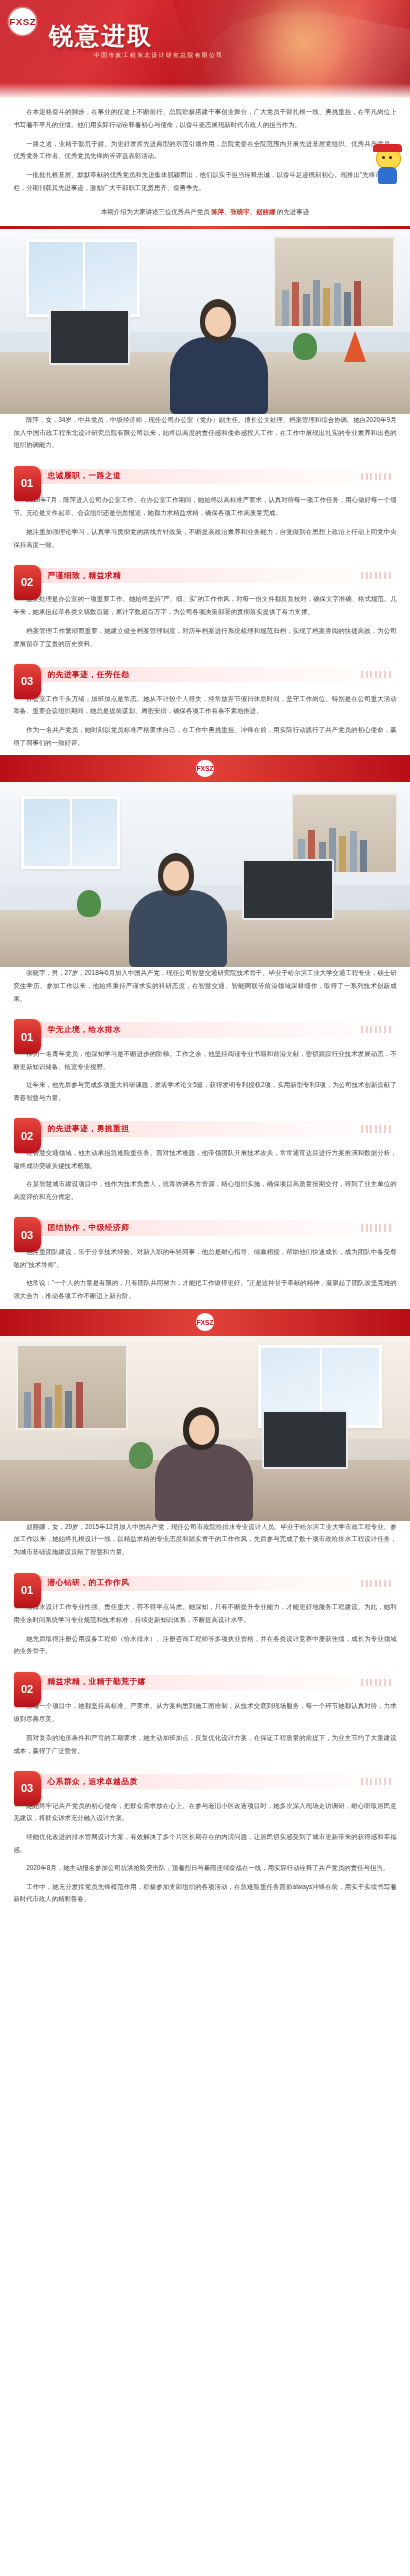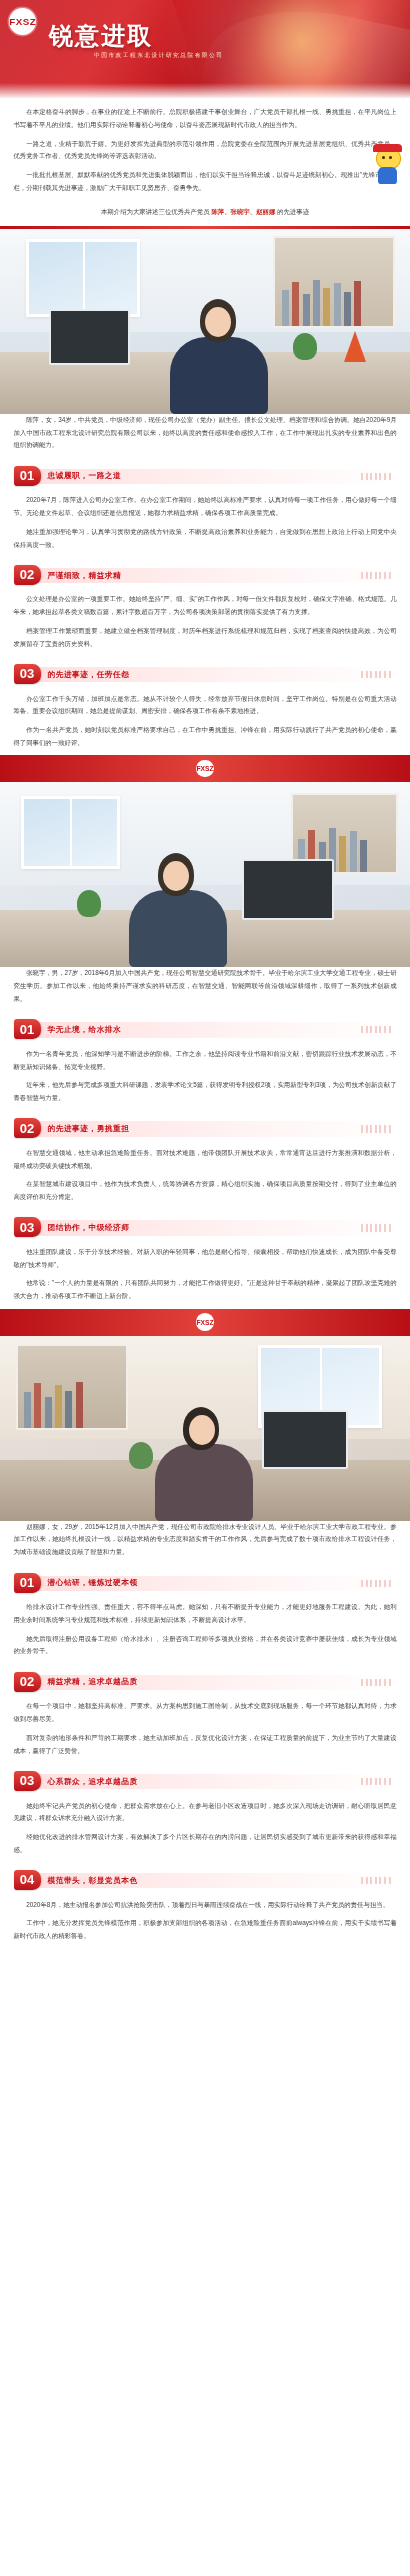--- a/index.html
+++ b/index.html
@@ -247,24 +247,24 @@
   .sec-head .bar {
     position: absolute;
     left: 0; top: 3.1px;
     width: 383px; height: 15.5px;
     background: linear-gradient(90deg, #ffdede 0%, #fff5f5 65%, #ffffff 100%);
     border-radius: 7.7px;
   }
   .sec-head .num {
     position: absolute;
     left: 0; top: 0;
-    width: 27px; height: 20px;
+    width: 27px; height: 35px;
     background: linear-gradient(180deg, #e5463c, #b9121a);
     color: #fff;
-    font-size: 13px;
+    font-size: 11px;
     font-weight: bold;
     display: flex; align-items: center; justify-content: center;
     border-radius: 3.1px 8.2px 8.2px 3.1px;
     box-shadow: 0.5px 0.5px 1.5px rgba(0,0,0,0.25);
   }
   .sec-head .txt {
     position: absolute;
     left: 34px; top: 0;
     height: 21.6px;
     display: flex; align-items: center;
@@ -497,56 +497,50 @@
     <div class="caption-bar">赵丽娜在绘制设计图纸</div>
   </div>
 
   <div class="body-text">
     <p>赵丽娜，女，29岁，2015年12月加入中国共产党，现任公司市政院给排水专业设计人员。毕业于哈尔滨工业大学市政工程专业。参加工作以来，她始终扎根设计一线，以精益求精的专业态度和踏实肯干的工作作风，先后参与完成了数十项市政给排水工程设计任务，为城市基础设施建设贡献了智慧和力量。</p>
   </div>
 
   <div class="sec-head">
     <div class="bar"></div>
     <div class="num">01</div>
-    <div class="txt">潜心钻研，锤炼过硬本领</div>
+    <div class="txt">潜心钻研，的工作作风</div>
     <div class="deco"></div>
   </div>
   <div class="body-text">
     <p>给排水设计工作专业性强、责任重大，容不得半点马虎。她深知，只有不断提升专业能力，才能更好地服务工程建设。为此，她利用业余时间系统学习专业规范和技术标准，持续更新知识体系，不断提高设计水平。</p>
     <p>她先后取得注册公用设备工程师（给水排水）、注册咨询工程师等多项执业资格，并在各类设计竞赛中屡获佳绩，成长为专业领域的业务骨干。</p>
   </div>
 
   <div class="sec-head">
     <div class="bar"></div>
     <div class="num">02</div>
-    <div class="txt">精益求精，追求卓越品质</div>
+    <div class="txt">精益求精，业精于勤荒于嬉</div>
     <div class="deco"></div>
   </div>
   <div class="body-text">
     <p>在每一个项目中，她都坚持高标准、严要求。从方案构思到施工图绘制，从技术交底到现场服务，每一个环节她都认真对待，力求做到尽善尽美。</p>
     <p>面对复杂的地形条件和严苛的工期要求，她主动加班加点，反复优化设计方案，在保证工程质量的前提下，为业主节约了大量建设成本，赢得了广泛赞誉。</p>
   </div>
 
   <div class="sec-head">
     <div class="bar"></div>
     <div class="num">03</div>
     <div class="txt">心系群众，追求卓越品质</div>
     <div class="deco"></div>
   </div>
   <div class="body-text">
     <p>她始终牢记共产党员的初心使命，把群众需求放在心上。在参与老旧小区改造项目时，她多次深入现场走访调研，耐心听取居民意见建议，将群众诉求充分融入设计方案。</p>
     <p>经她优化改进的排水管网设计方案，有效解决了多个片区长期存在的内涝问题，让居民切实感受到了城市更新带来的获得感和幸福感。</p>
   </div>
 
-  <div class="sec-head">
-    <div class="bar"></div>
-    <div class="num">04</div>
-    <div class="txt">模范带头，彰显党员本色</div>
-    <div class="deco"></div>
-  </div>
   <div class="body-text">
     <p>2020年8月，她主动报名参加公司抗洪抢险突击队，顶着烈日与暴雨连续奋战在一线，用实际行动诠释了共产党员的责任与担当。</p>
     <p>工作中，她充分发挥党员先锋模范作用，积极参加支部组织的各项活动，在急难险重任务面前always冲锋在前，用实干实绩书写着新时代市政人的精彩答卷。</p>
   </div>
 
   <div class="footer-space"></div>
 </div>
 
 
 </body></html>

